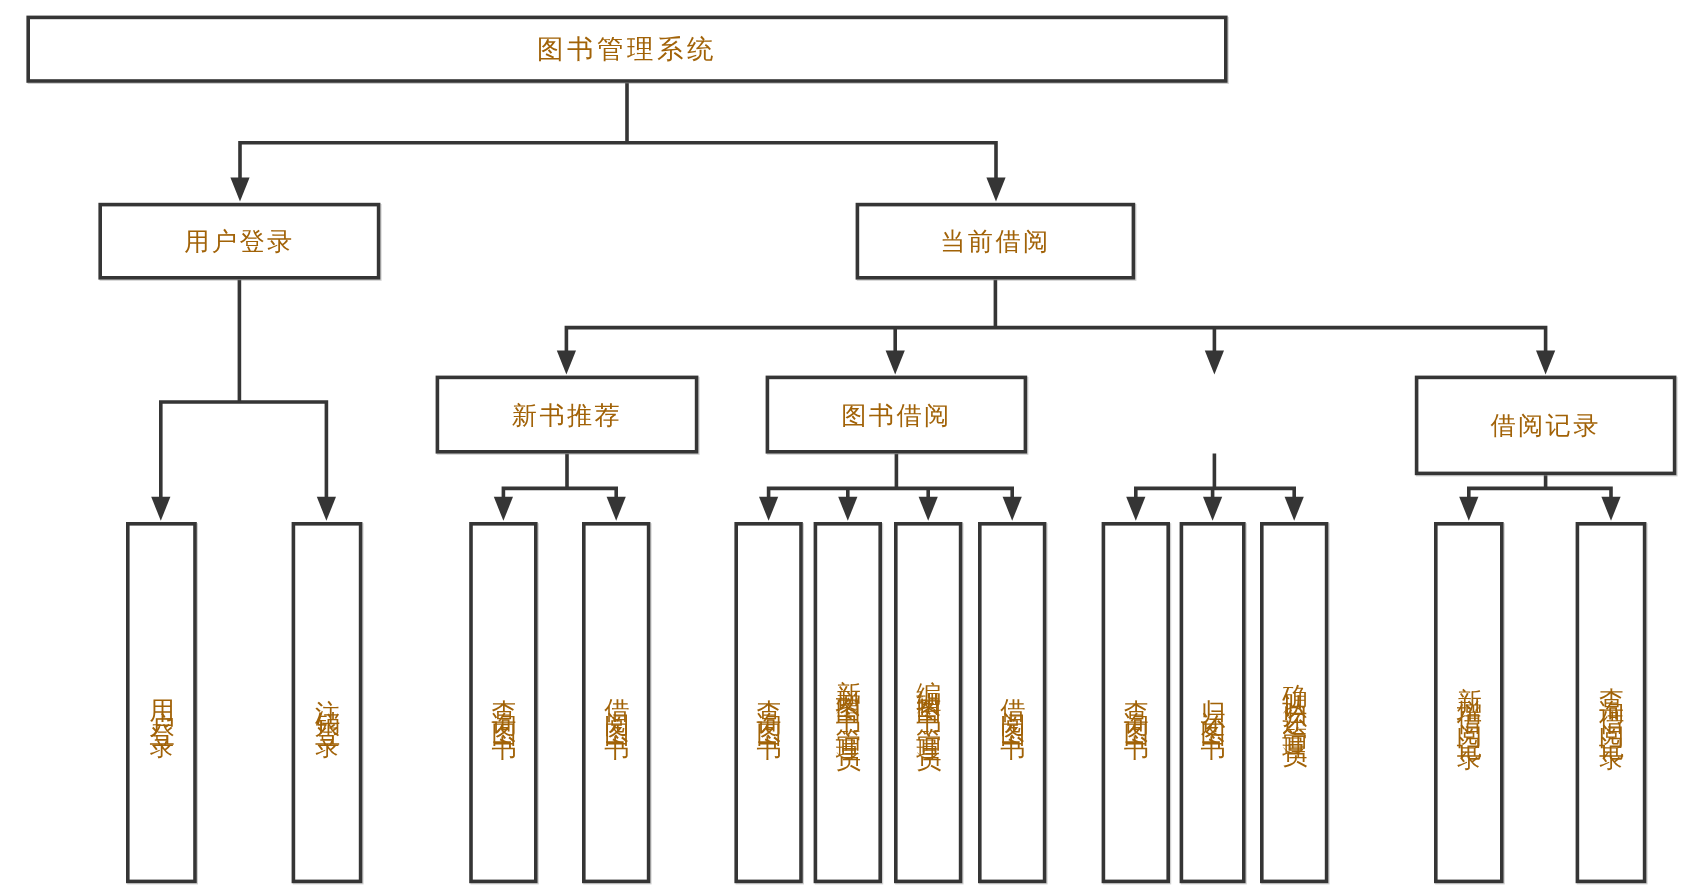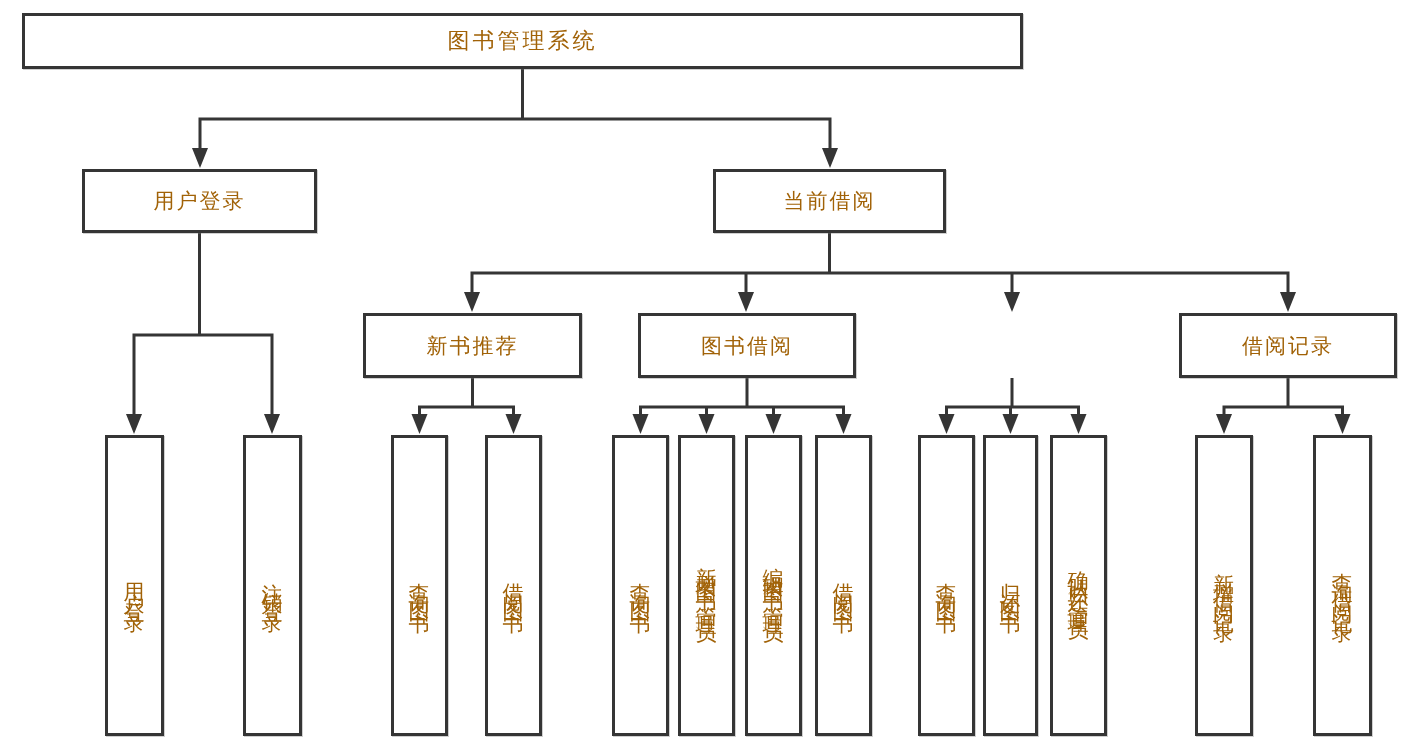--- a/index.html
+++ b/index.html
@@ -108,21 +108,21 @@
   <div class="box h" style="left:713px; top:169px; width:233px; height:64px;">
     <span>当前借阅</span>
   </div>
 
   <div class="box h" style="left:638px; top:313px; width:218px; height:65px;">
     <span>图书借阅</span>
   </div>
   <div class="box h" style="left:363px; top:313px; width:219px; height:65px;">
     <span>新书推荐</span>
   </div>
-  <div class="box h" style="left:1179px; top:313px; width:218px; height:65px;">
+  <div class="box h" style="left:1179px; top:313px; width:218px; height:83px;">
     <span>借阅记录</span>
   </div>
 
   <div class="box" style="left:105px; top:435px; width:59px; height:301px;">
     <span class="vtext">用户登录</span>
   </div>
   <div class="box" style="left:243px; top:435px; width:59px; height:301px;">
     <span class="vtext">注销登录</span>
   </div>
 

